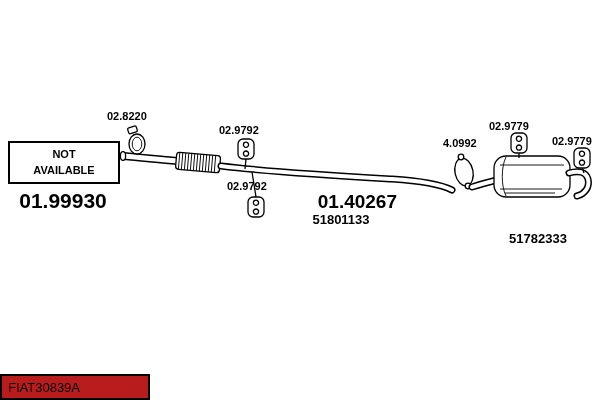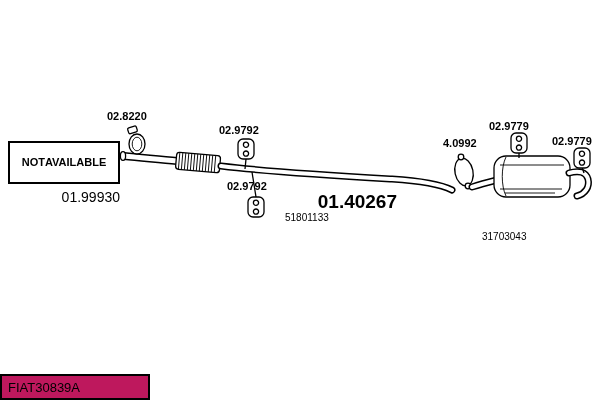--- a/index.html
+++ b/index.html
@@ -23,39 +23,39 @@
   .tube-i.sm { stroke-width: 4; }
   .lbl {
     position: absolute; width: 60px; text-align: left;
     font-size: 11px; font-weight: bold; letter-spacing: 0;
   }
   .big {
     position: absolute; width: 112px; text-align: center;
     font-size: 19px; font-weight: bold;
   }
   .oem {
-    position: absolute; width: 112px; text-align: left;
-    font-size: 10px; font-weight: normal;
+    position: absolute; width: 112px; text-align: center;
+    font-size: 13px; font-weight: bold;
   }
   .na-box {
     position: absolute; left: 8px; top: 141px; width: 112px; height: 43px;
     border: 2px solid #000;
-    display: flex; flex-direction: row; align-items: center; justify-content: center;
+    display: flex; flex-direction: column; align-items: center; justify-content: center;
     font-size: 11px; font-weight: bold; line-height: 1.4; text-align: center;
   }
   .pn-main {
-    position: absolute; left: 6px; top: 189px; width: 114px; text-align: right;
-    font-size: 14px; font-weight: normal;
+    position: absolute; left: 6px; top: 189px; width: 114px; text-align: center;
+    font-size: 21px; font-weight: bold;
   }
   .footer-box {
     position: absolute; left: 0; top: 374px; width: 150px; height: 26px;
     border: 2px solid #000;
     display: flex; align-items: center;
     padding-left: 6px; font-size: 13px; font-weight: normal;
-    background: #be185d;
+    background: #b91c1c;
   }
 </style>
 </head>
 <body>
 
 <div class="stage">
 
   <svg class="art" width="600" height="400" viewBox="0 0 600 400">
     <defs>
       <g id="hanger">
@@ -139,19 +139,19 @@
   <div class="pn-main">01.99930</div>
 
   <div class="lbl" style="left:107px; top:110px;">02.8220</div>
   <div class="lbl" style="left:219px; top:124px;">02.9792</div>
   <div class="lbl" style="left:227px; top:180px;">02.9792</div>
   <div class="big" style="left:285px; top:191px;text-align:right;">01.40267</div>
   <div class="oem" style="left:285px; top:212px;">51801133</div>
   <div class="lbl" style="left:443px; top:137px;">4.0992</div>
   <div class="lbl" style="left:489px; top:120px;">02.9779</div>
   <div class="lbl" style="left:552px; top:135px;">02.9779</div>
-  <div class="oem" style="left:482px; top:231px;">31703043</div>
+  <div class="oem" style="left:482px; top:231px;">51782333</div>
 
   <div class="footer-box">
     <span>FIAT30839A</span>
   </div>
 
 </div>
 
 </body></html>

